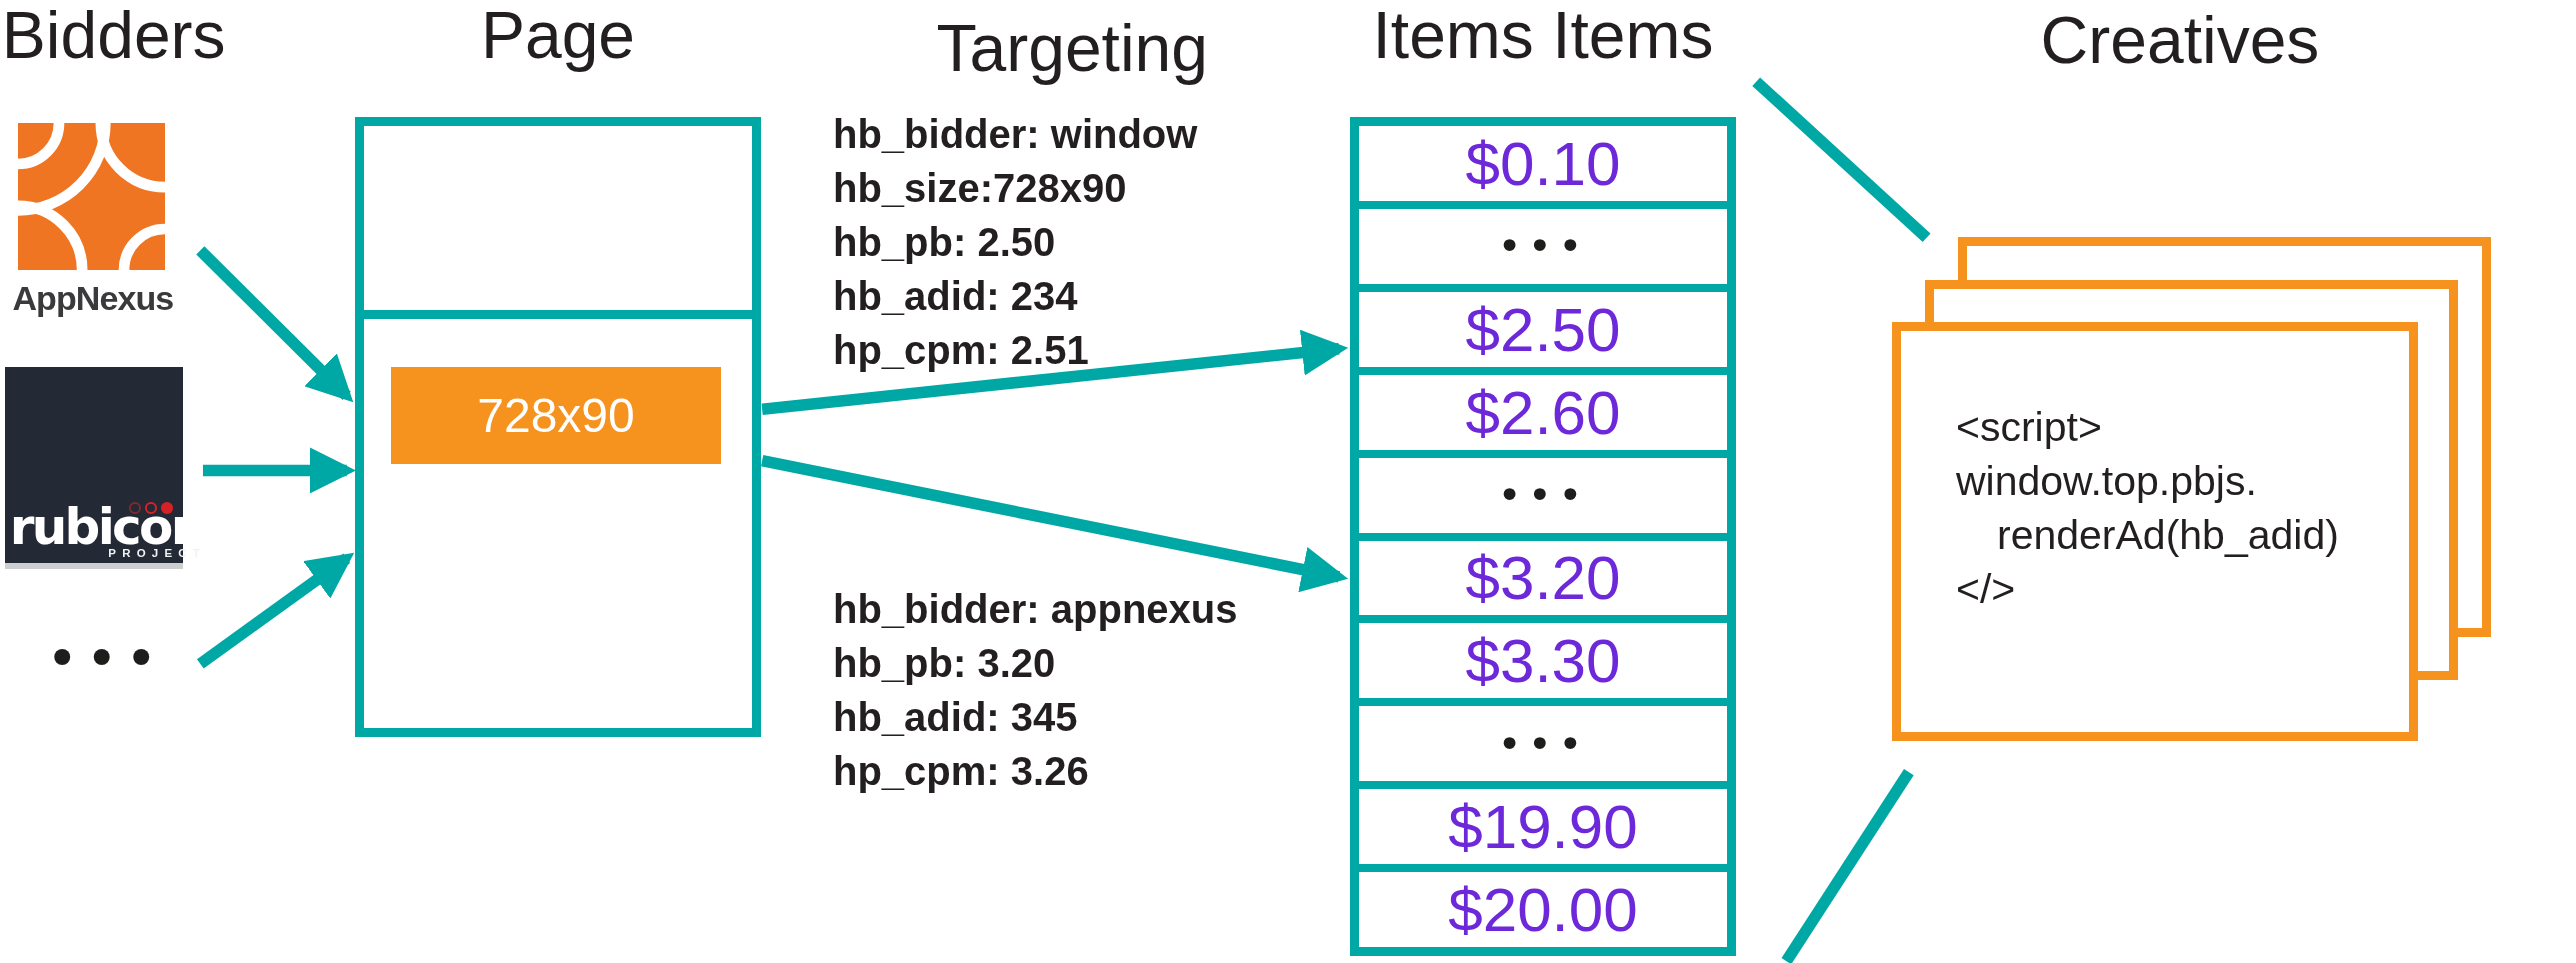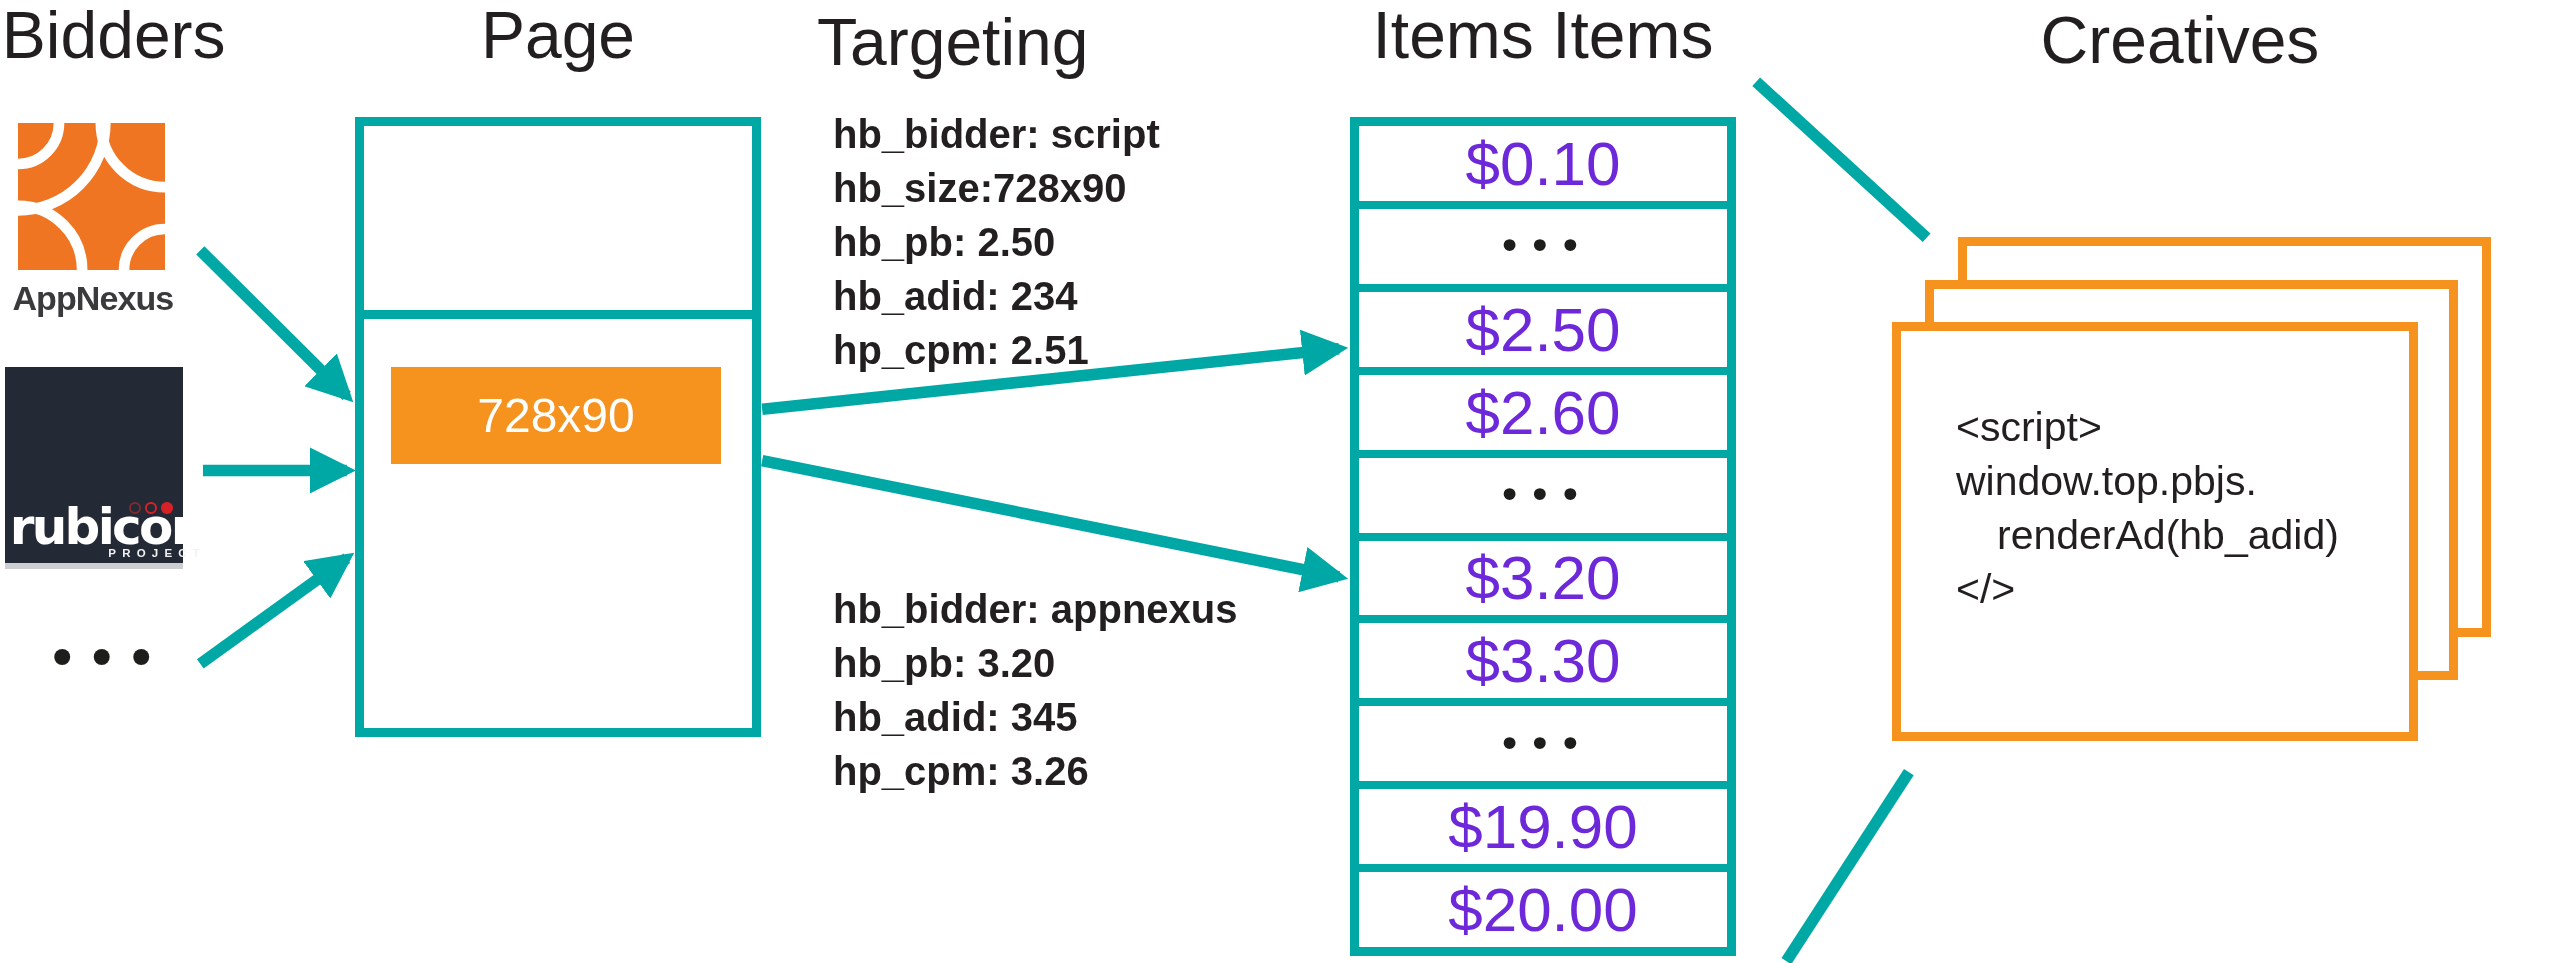--- a/index.html
+++ b/index.html
@@ -8,21 +8,21 @@
     position:relative; width:2576px; height:963px; background:#ffffff;
     font-family:"Liberation Sans", sans-serif; color:#231f20; overflow:hidden;
   }
   
   .col-title {
     position:absolute; font-size:66px; font-weight:500; line-height:1;
     color:#231f20; letter-spacing:0px; white-space:nowrap;
   }
   .t-bidders   { left:1.8px;    top:1.8px; }
   .t-page      { left:355px;  top:1.8px; width:406px; text-align:center; }
-  .t-targeting { left:817px;  top:9px; width:391px; text-align:left; }
+  .t-targeting { left:817px;  top:15px; width:391px; text-align:right; }
   .t-lineitems { left:1350px; top:1.8px; width:386px; text-align:center; }
   .t-creatives { left:1909px; top:7px; width:542px; text-align:center; }
 
   
   svg.connectors { position:absolute; left:0; top:0; width:2576px; height:963px; }
   .conn { stroke:#00a8a5; stroke-width:13px; fill:none; }
 
   
   .appnexus-logo { position:absolute; left:18px; top:123px; }
   .appnexus-label {
@@ -152,21 +152,21 @@
   <div class="bidders-ellipsis">•••</div>
 
   <div class="page-box">
     <div class="page-divider"></div>
   </div>
   <div class="ad-slot slot-728">
     <span>728x90</span>
   </div>
 
   <div class="targeting-block tg-1">
-    <div>hb_bidder: script</div>
+    <div>hb_bidder: window</div>
     <div>hb_size:728x90</div>
     <div>hb_pb: 2.50</div>
     <div>hb_adid: 234</div>
     <div>hp_cpm: 2.51</div>
   </div>
   <div class="targeting-block tg-2">
     <div>hb_bidder: appnexus</div>
     <div>hb_pb: 3.20</div>
     <div>hb_adid: 345</div>
     <div>hp_cpm: 3.26</div>

